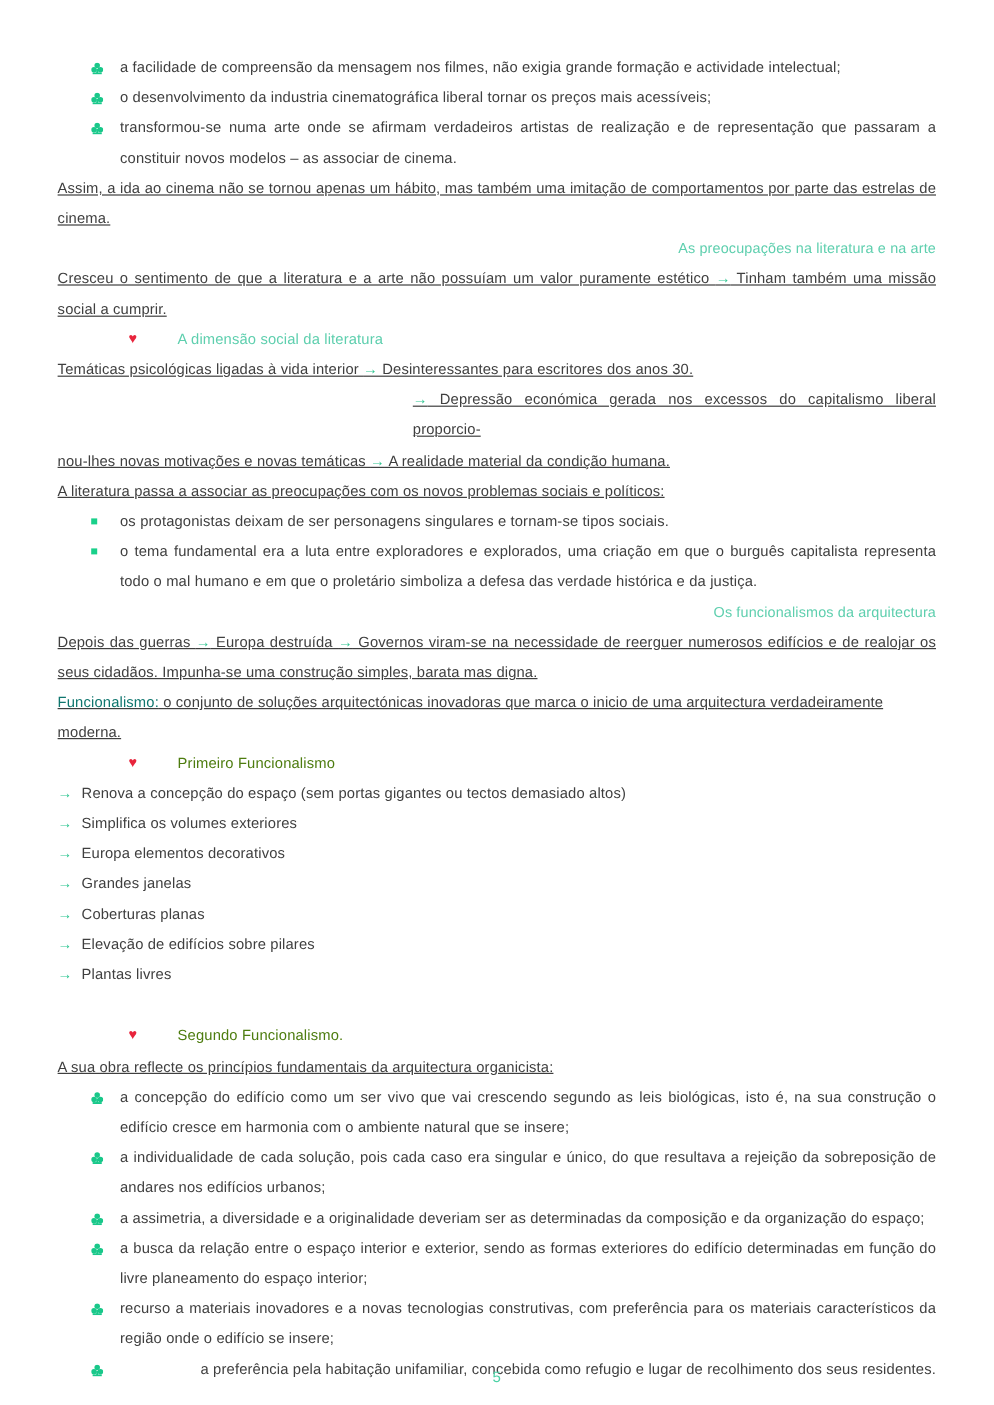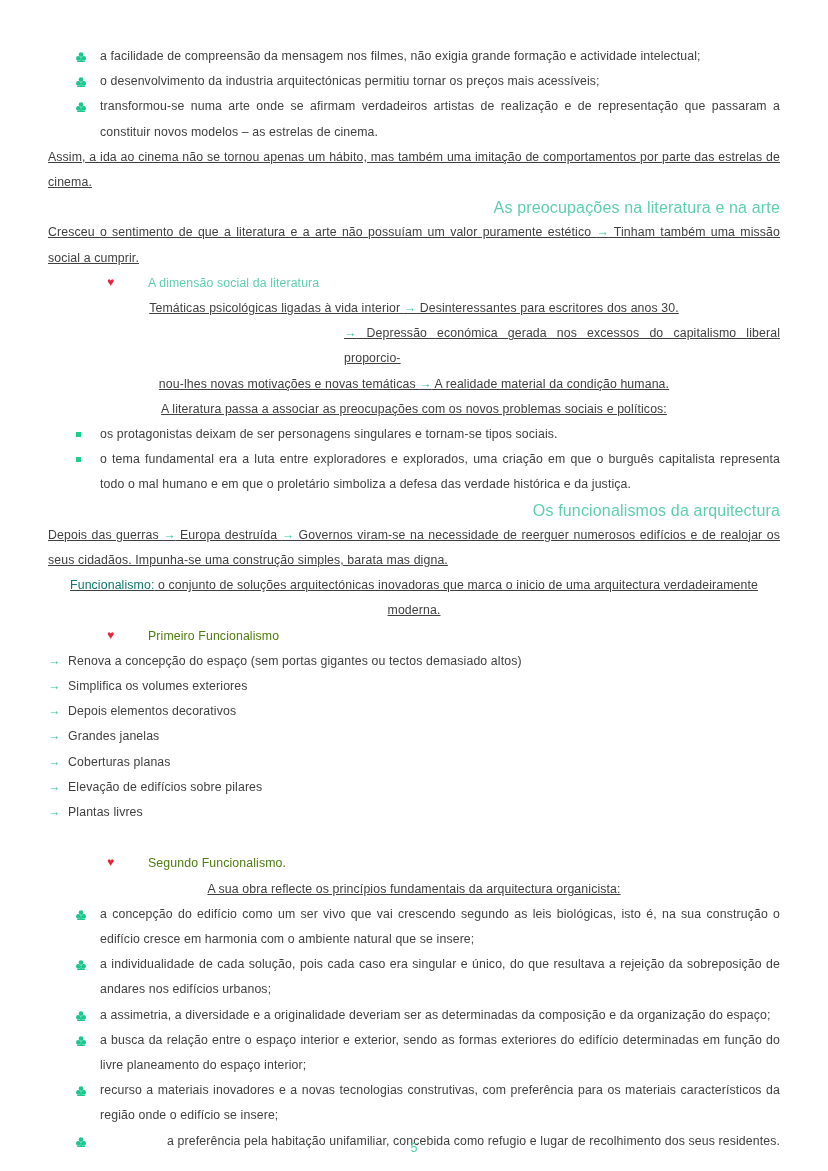--- a/index.html
+++ b/index.html
@@ -30,24 +30,24 @@
   .para {
     font-size: 12.3px;
     line-height: 25.2px;
     color: #3f3f3f;
     text-align: justify;
     text-justify: inter-word;
     margin: 0;
     letter-spacing: 0.01em;
     text-decoration: underline;
   }
-  .para.nojust { text-align: center; }
+  .para.nojust { text-align: left; }
 
   .heading-right {
-    font-size: 16px;
+    font-size: 12.0px;
     line-height: 25.2px;
     color: #5ecfae;
     text-align: right;
     margin: 0;
     letter-spacing: 0.01em;
   }
 
   .term-green {
     color: #0f766e;
   }
@@ -170,33 +170,33 @@
       <li>
         <span class="mk-clover">
           <svg width="10" height="10" viewBox="0 0 10 10">
             <circle cx="5" cy="2.6" r="2.3" fill="#19c88a"></circle>
             <circle cx="2.3" cy="6.2" r="2.3" fill="#19c88a"></circle>
             <circle cx="7.7" cy="6.2" r="2.3" fill="#19c88a"></circle>
             <rect x="4.2" y="5.4" width="1.6" height="4.2" fill="#19c88a"></rect>
             <rect x="1.2" y="8.4" width="7.6" height="1.6" fill="#19c88a"></rect>
           </svg>
         </span>
-        <span>o desenvolvimento da industria arquitectónicas permitiu tornar os preços mais acessíveis;</span>
-      </li>
-      <li>
-        <span class="mk-clover">
-          <svg width="10" height="10" viewBox="0 0 10 10">
-            <circle cx="5" cy="2.6" r="2.3" fill="#19c88a"></circle>
-            <circle cx="2.3" cy="6.2" r="2.3" fill="#19c88a"></circle>
-            <circle cx="7.7" cy="6.2" r="2.3" fill="#19c88a"></circle>
-            <rect x="4.2" y="5.4" width="1.6" height="4.2" fill="#19c88a"></rect>
-            <rect x="1.2" y="8.4" width="7.6" height="1.6" fill="#19c88a"></rect>
-          </svg>
-        </span>
-        <span>transformou-se numa arte onde se afirmam verdadeiros artistas de realização e de representação que passaram a constituir novos modelos – as estrelas de cinema.</span>
+        <span>o desenvolvimento da industria cinematográfica liberal tornar os preços mais acessíveis;</span>
+      </li>
+      <li>
+        <span class="mk-clover">
+          <svg width="10" height="10" viewBox="0 0 10 10">
+            <circle cx="5" cy="2.6" r="2.3" fill="#19c88a"></circle>
+            <circle cx="2.3" cy="6.2" r="2.3" fill="#19c88a"></circle>
+            <circle cx="7.7" cy="6.2" r="2.3" fill="#19c88a"></circle>
+            <rect x="4.2" y="5.4" width="1.6" height="4.2" fill="#19c88a"></rect>
+            <rect x="1.2" y="8.4" width="7.6" height="1.6" fill="#19c88a"></rect>
+          </svg>
+        </span>
+        <span>transformou-se numa arte onde se afirmam verdadeiros artistas de realização e de representação que passaram a constituir novos modelos – as associar de cinema.</span>
       </li>
     </ul>
 
     <p class="para">Assim, a ida ao cinema não se tornou apenas um hábito, mas também uma imitação de comportamentos por parte das estrelas de cinema.</p>
 
     <div class="heading-right">As preocupações na literatura e na arte</div>
 
     <p class="para"><span>Cresceu o sentimento de que a literatura e a arte não possuíam um valor puramente estético </span><span class="iar">→</span><span> Tinham também uma missão social a cumprir.</span></p>
 
     <div class="heart-row">
@@ -235,21 +235,21 @@
     </div>
 
     <div>
       <div class="arrow-line">
         <span class="ar">→</span><span>Renova a concepção do espaço (sem portas gigantes ou tectos demasiado altos)</span>
       </div>
       <div class="arrow-line">
         <span class="ar">→</span><span>Simplifica os volumes exteriores</span>
       </div>
       <div class="arrow-line">
-        <span class="ar">→</span><span>Depois elementos decorativos</span>
+        <span class="ar">→</span><span>Europa elementos decorativos</span>
       </div>
       <div class="arrow-line">
         <span class="ar">→</span><span>Grandes janelas</span>
       </div>
       <div class="arrow-line">
         <span class="ar">→</span><span>Coberturas planas</span>
       </div>
       <div class="arrow-line">
         <span class="ar">→</span><span> Elevação de edifícios sobre pilares</span>
       </div>

